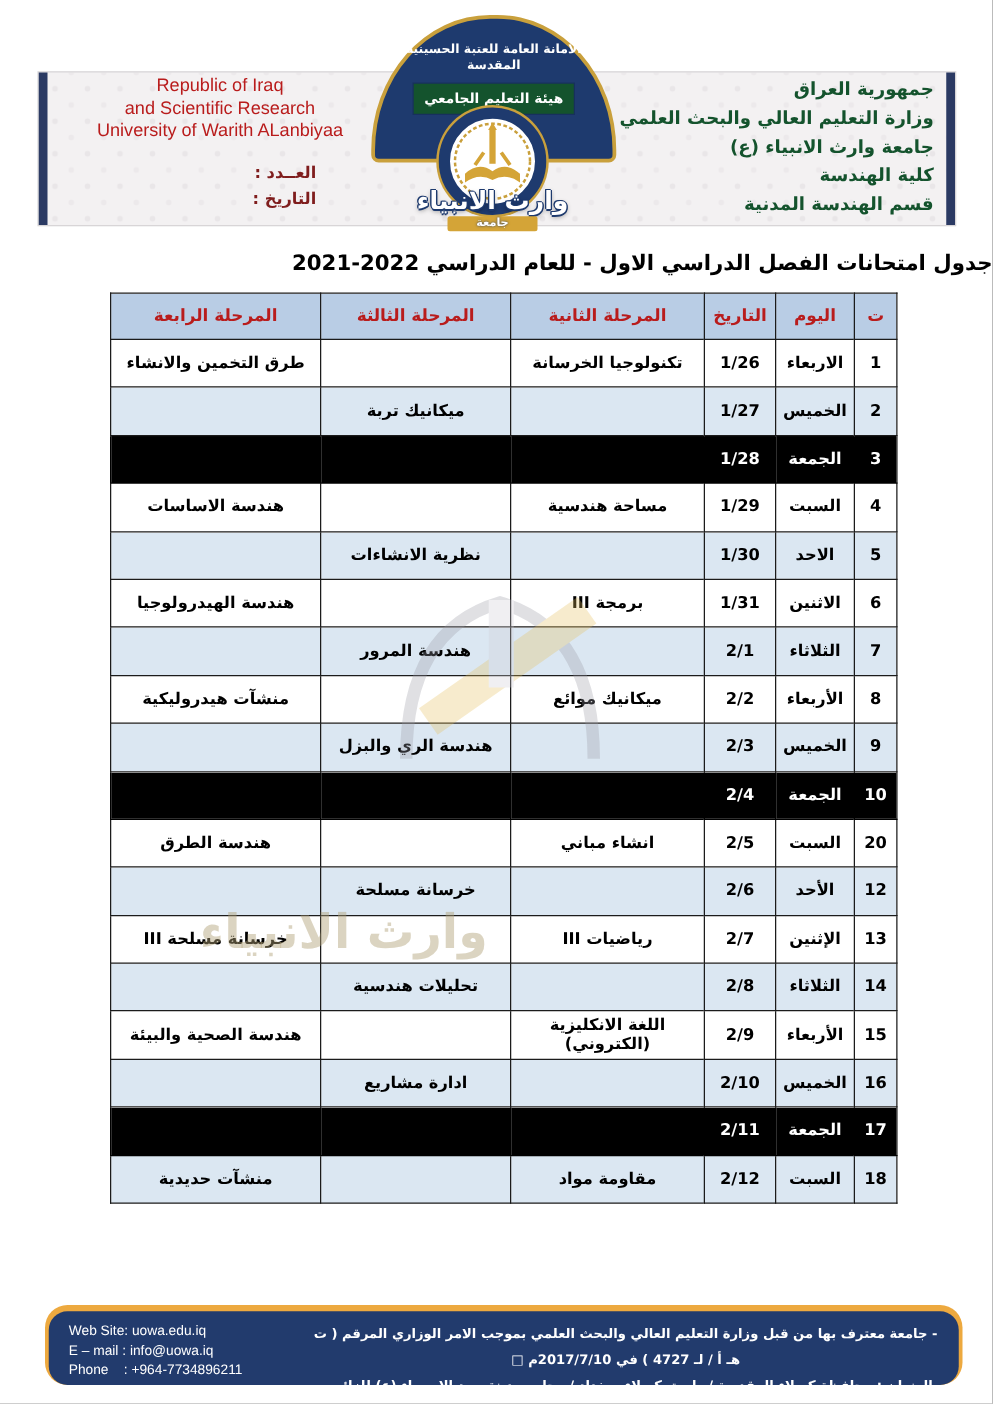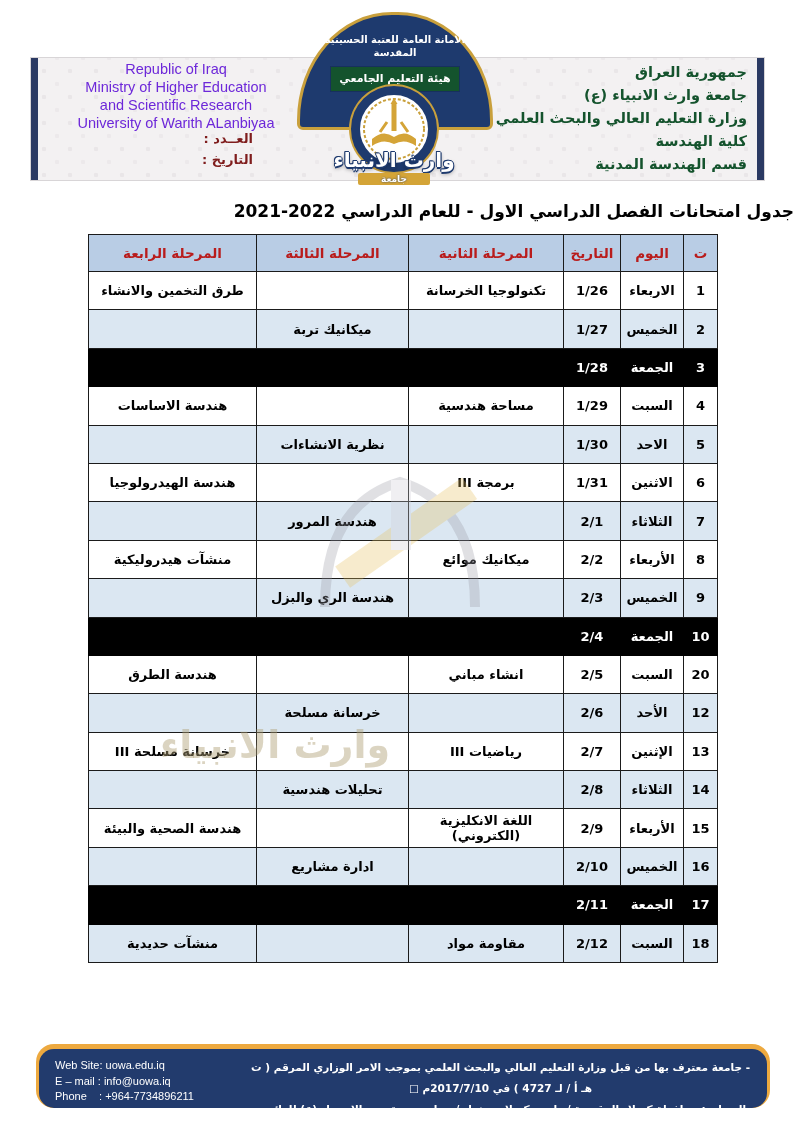--- a/index.html
+++ b/index.html
@@ -10,21 +10,21 @@
   
   .hdr-band{position:absolute;left:30px;top:57px;width:733px;height:122px;
     background-color:#f3f1f2;border:1px solid #d8d5d7;
     background-image:radial-gradient(#e9e6e8 2px,transparent 2.6px),
                      radial-gradient(#ece9eb 2px,transparent 2.6px);
     background-size:26px 26px;background-position:0 0,13px 13px;z-index:1;}
   .side-bar{position:absolute;top:0;width:7px;height:122px;background:#2b3a63;}
   .side-bar.left{left:0;} .side-bar.right{right:0;}
 
   .hdr-en{position:absolute;left:52px;top:60px;width:248px;text-align:center;
-    color:#6d28d9;font-size:14.5px;line-height:18px;z-index:2;}
+    color:#b91c1c;font-size:14.5px;line-height:18px;z-index:2;}
   .hdr-labels{position:absolute;left:135px;top:128px;width:118px;direction:rtl;
     text-align:right;font-weight:bold;font-size:13px;line-height:21px;color:#7f1d1d;z-index:2;}
 
   .hdr-ar{position:absolute;left:495px;top:61px;width:252px;direction:rtl;text-align:right;
     font-weight:bold;font-size:14.5px;line-height:23px;color:#14532d;z-index:2;}
 
   
   .logo{position:absolute;left:288px;top:10px;width:212px;height:180px;z-index:3;}
   .arch{position:absolute;left:9px;top:2px;width:190px;height:112px;background:#1e3a6e;
     border:3px solid #c9a03c;border-radius:95px 95px 6px 6px / 108px 108px 6px 6px;}
@@ -82,34 +82,33 @@
 
 <div class="page">
 
   <div class="hdr-band">
     <div class="side-bar left"></div>
     <div class="side-bar right"></div>
   </div>
 
   <div class="hdr-en" id="english-lines">
       <div>Republic of Iraq</div>
-      <div>Ministry of Higher Education</div>
       <div>and Scientific Research</div>
       <div>University of Warith ALanbiyaa</div>
     </div>
 
   <div class="hdr-labels ar">
     <div>العــدد :</div>
     <div>التاريخ :</div>
   </div>
 
   <div class="hdr-ar ar" id="arabic-lines">
       <div>جمهورية العراق</div>
+      <div>وزارة التعليم العالي والبحث العلمي</div>
       <div>جامعة وارث الانبياء (ع)</div>
-      <div>وزارة التعليم العالي والبحث العلمي</div>
       <div>كلية الهندسة</div>
       <div>قسم الهندسة المدنية</div>
     </div>
 
   <div class="logo">
     <div class="arch">
       <div class="arch-top-text ar">الامانة العامة للعتبة الحسينية المقدسة</div>
       <div class="arch-board ar">هيئة التعليم الجامعي</div>
     </div>
     <div class="emblem">

